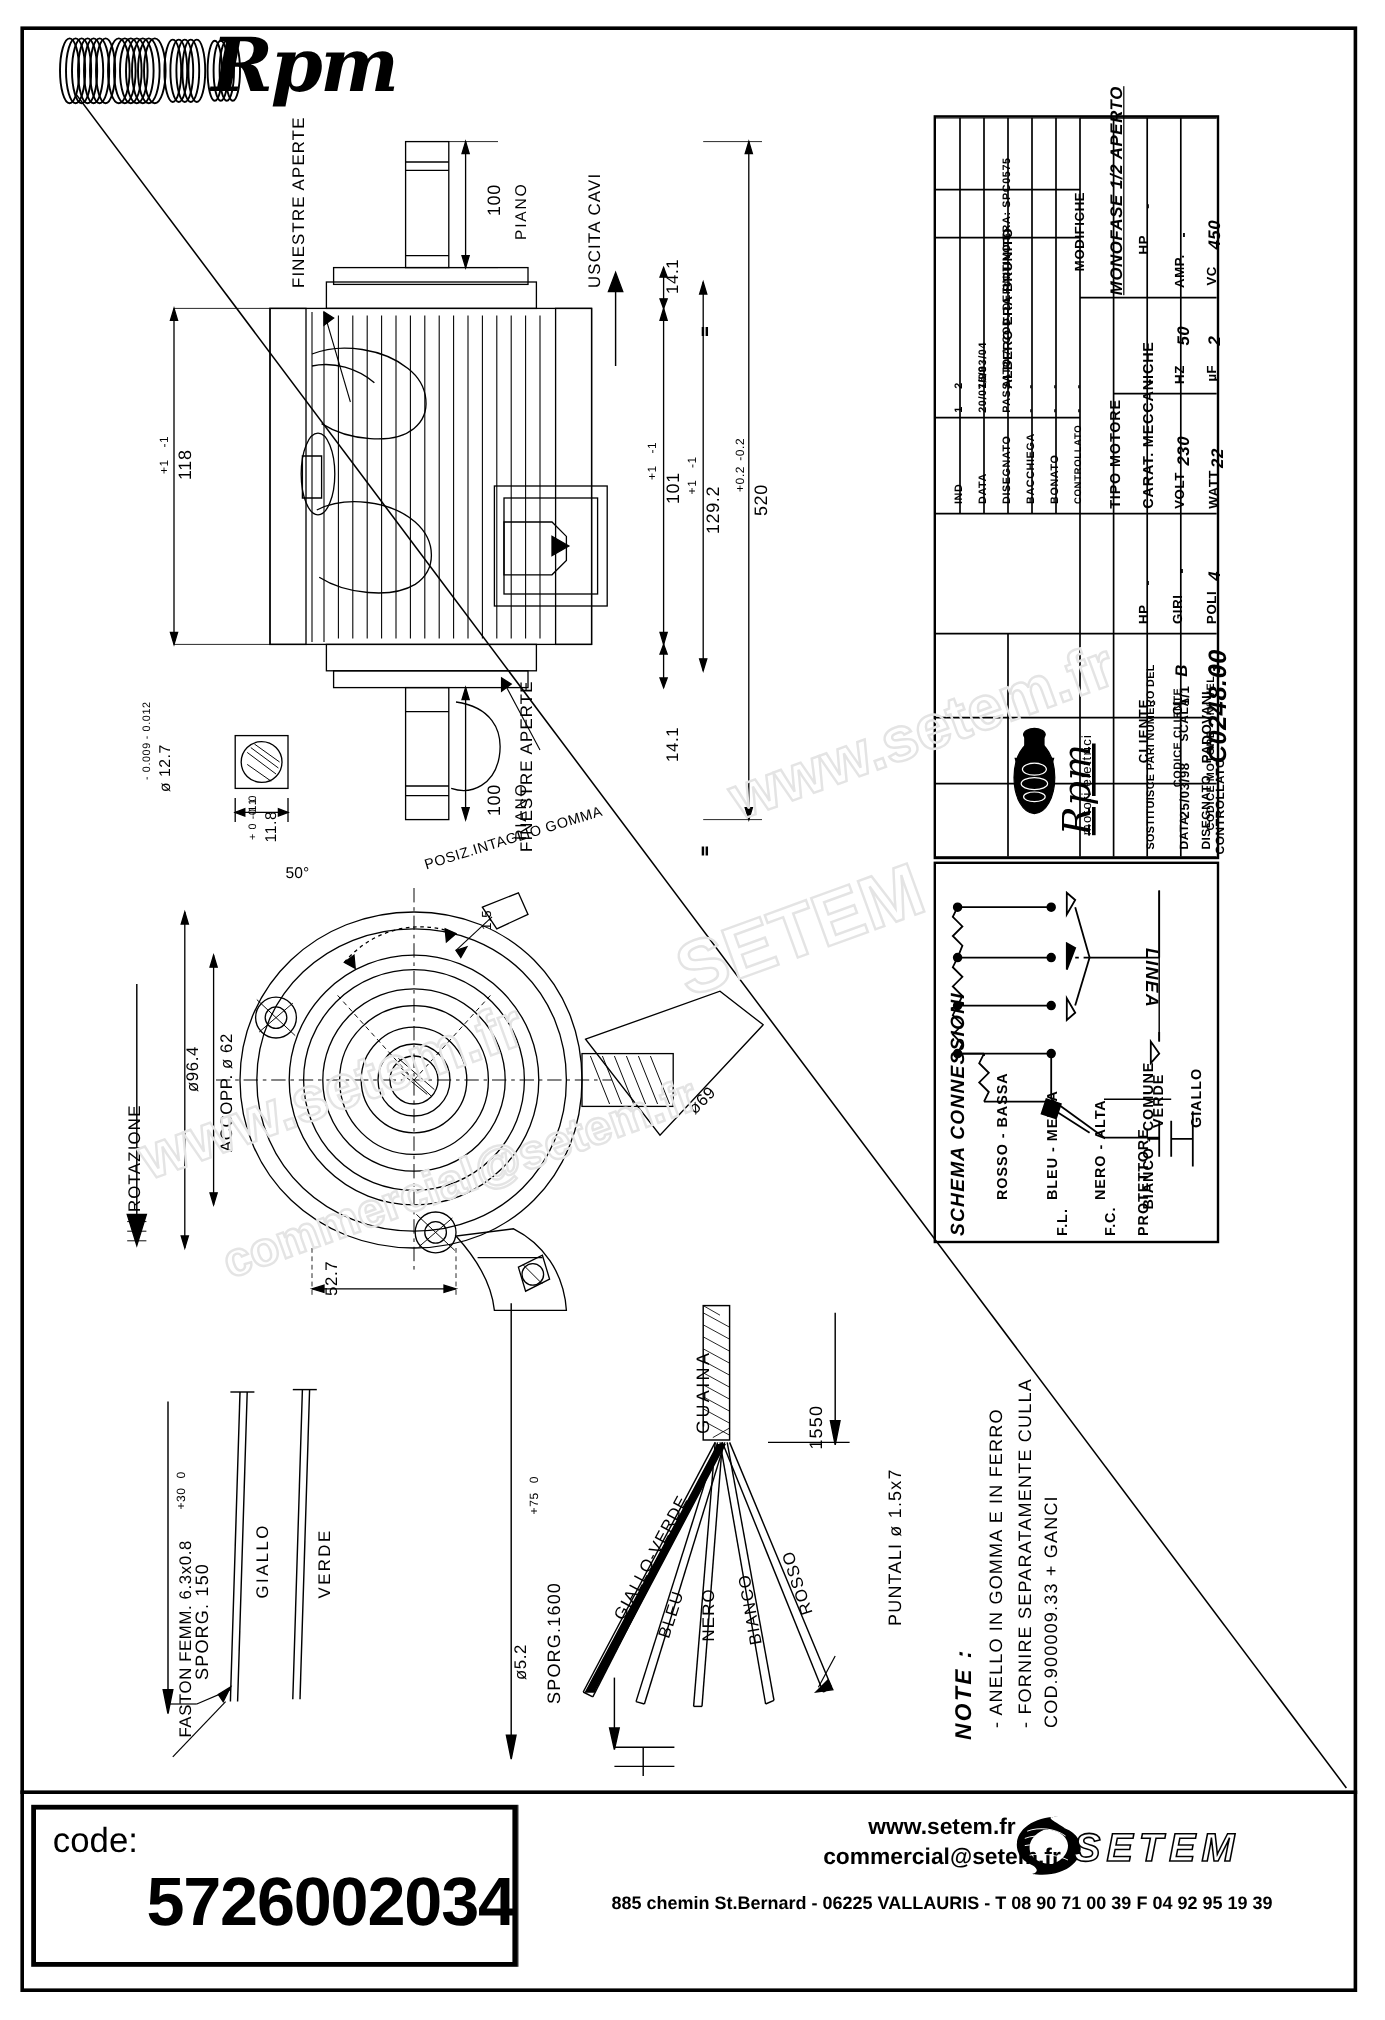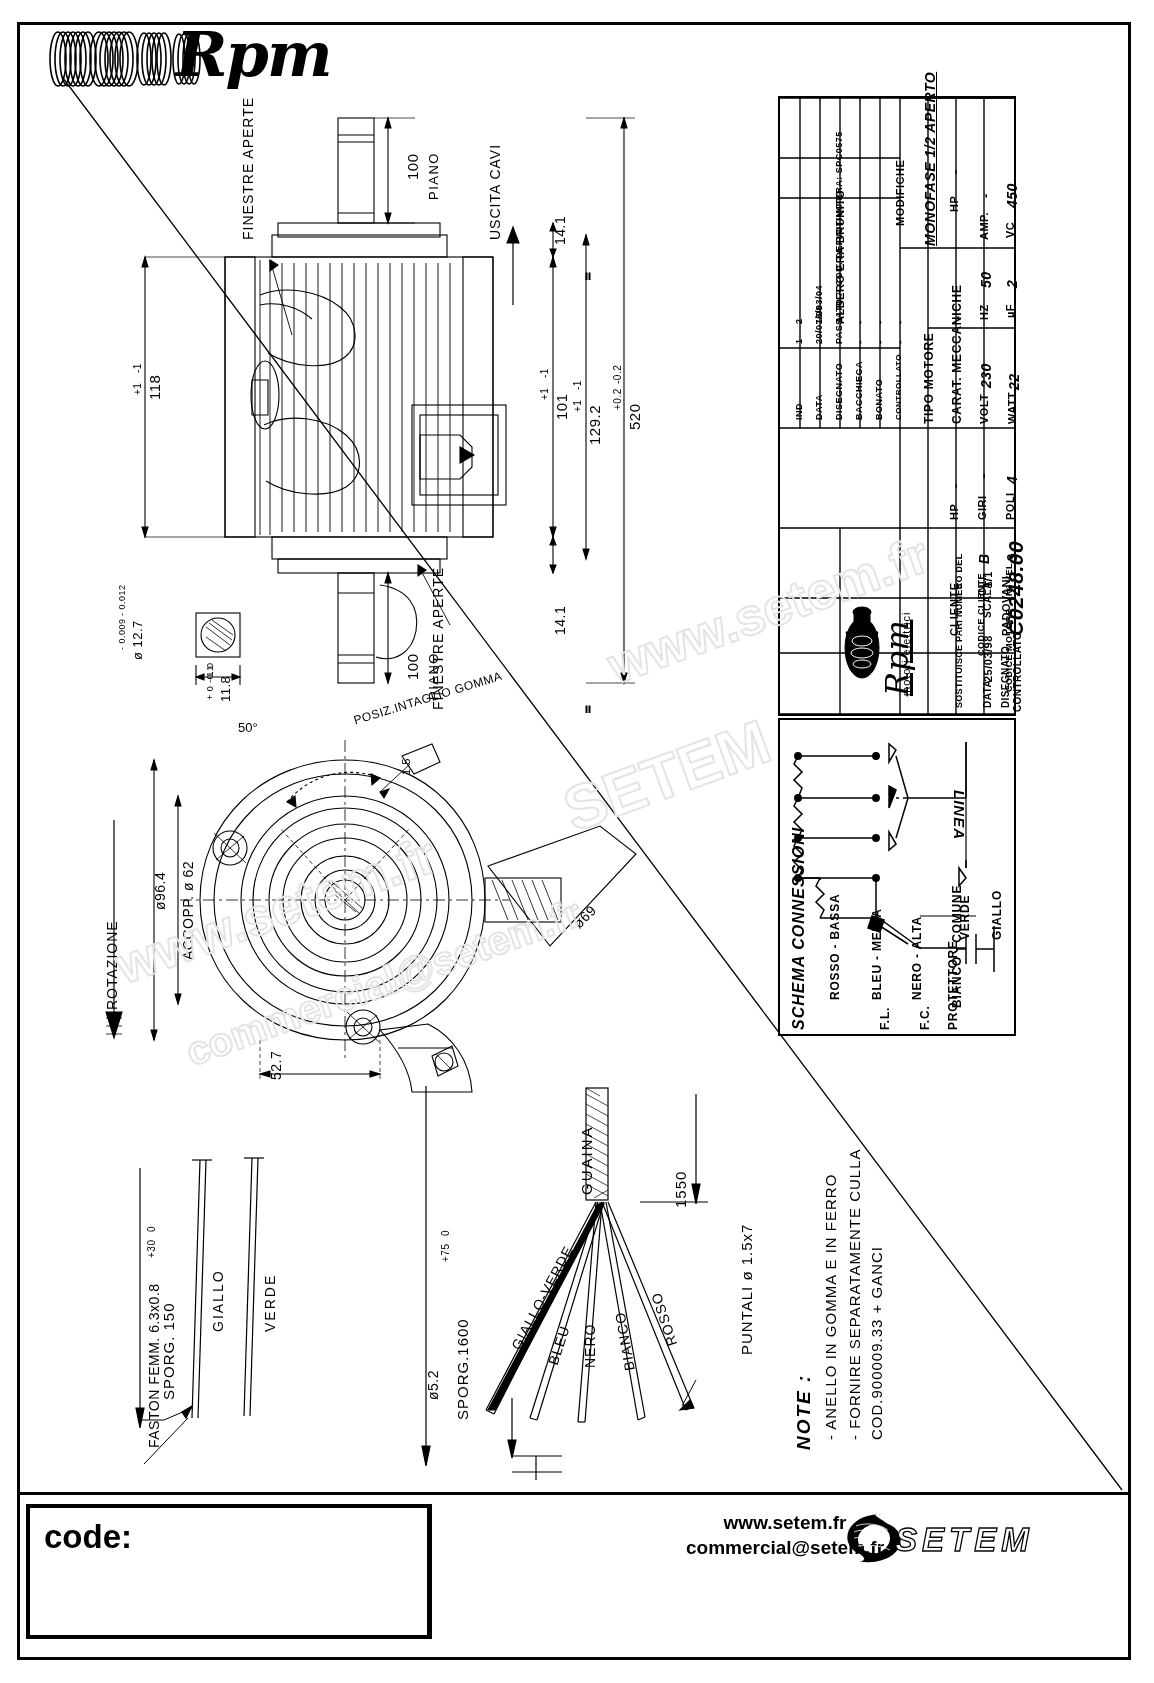--- a/index.html
+++ b/index.html
@@ -106,21 +106,21 @@
   .code-box{
     position:absolute;
     left:26px; top:1504px;
     width:405px; height:135px;
     border:4px solid #000;
     box-sizing:border-box;
     background:#fff;
   }
   .code-label{
     position:absolute;left:14px;top:10px;
-    font-size:33px;font-weight:bold;
+    font-size:29px;font-weight:normal;
     font-family:"Liberation Sans",sans-serif;
     text-align:right;
   }
   .code-value{
     position:absolute;left:92px;top:44px;
     font-size:57px;font-weight:bold;
     letter-spacing:-1px;
     font-family:"Liberation Sans",sans-serif;
   }
   .contact{
@@ -794,26 +794,28 @@
   </svg>
 
   <div class="wm wm-outline" style="left:108px;top:880px;font-size:52px;transform:rotate(-20deg);">www.setem.fr</div>
   <div class="wm wm-outline" style="left:560px;top:740px;font-size:62px;transform:rotate(-20deg);">SETEM</div>
   <div class="wm wm-outline" style="left:175px;top:960px;font-size:40px;transform:rotate(-20deg);">commercial@setem.fr</div>
   <div class="wm wm-outline" style="left:600px;top:580px;font-size:52px;transform:rotate(-20deg);">www.setem.fr</div>
 
   <div class="footer-line"></div>
   <div class="code-box">
     <div class="code-label">code:</div>
+    <div class="code-value">5726002034</div>
   </div>
   <div style="position:absolute;left:431px;top:1504px;width:1px;height:135px;background:#000;"></div>
 
   <div class="contact">
     <div class="web">www.setem.fr</div>
     <div class="web">commercial@setem.fr</div>
+    <div class="addr">885 chemin St.Bernard  -   06225 VALLAURIS  -  T 08 90 71 00 39   F 04 92 95 19 39</div>
   </div>
 
   <svg class="setem-logo" viewBox="0 0 280 60">
     <g>
       <path d="M52,6 C28,6 14,20 18,34 C22,48 44,52 52,44 C42,48 28,42 28,32 C28,20 44,12 58,16 C46,8 40,6 52,6 Z" fill="#000"></path>
       <path d="M34,54 C58,56 74,42 70,28 C66,14 44,10 36,18 C46,14 60,20 60,30 C60,42 44,50 30,46 C42,54 22,54 34,54 Z" fill="#000"></path>
       <g stroke="#fff" stroke-width="0.8" fill="none">
         <path d="M26,18 C36,14 50,16 58,22"></path>
         <path d="M24,24 C34,20 50,22 58,28"></path>
         <path d="M24,30 C34,28 50,30 58,35"></path>

